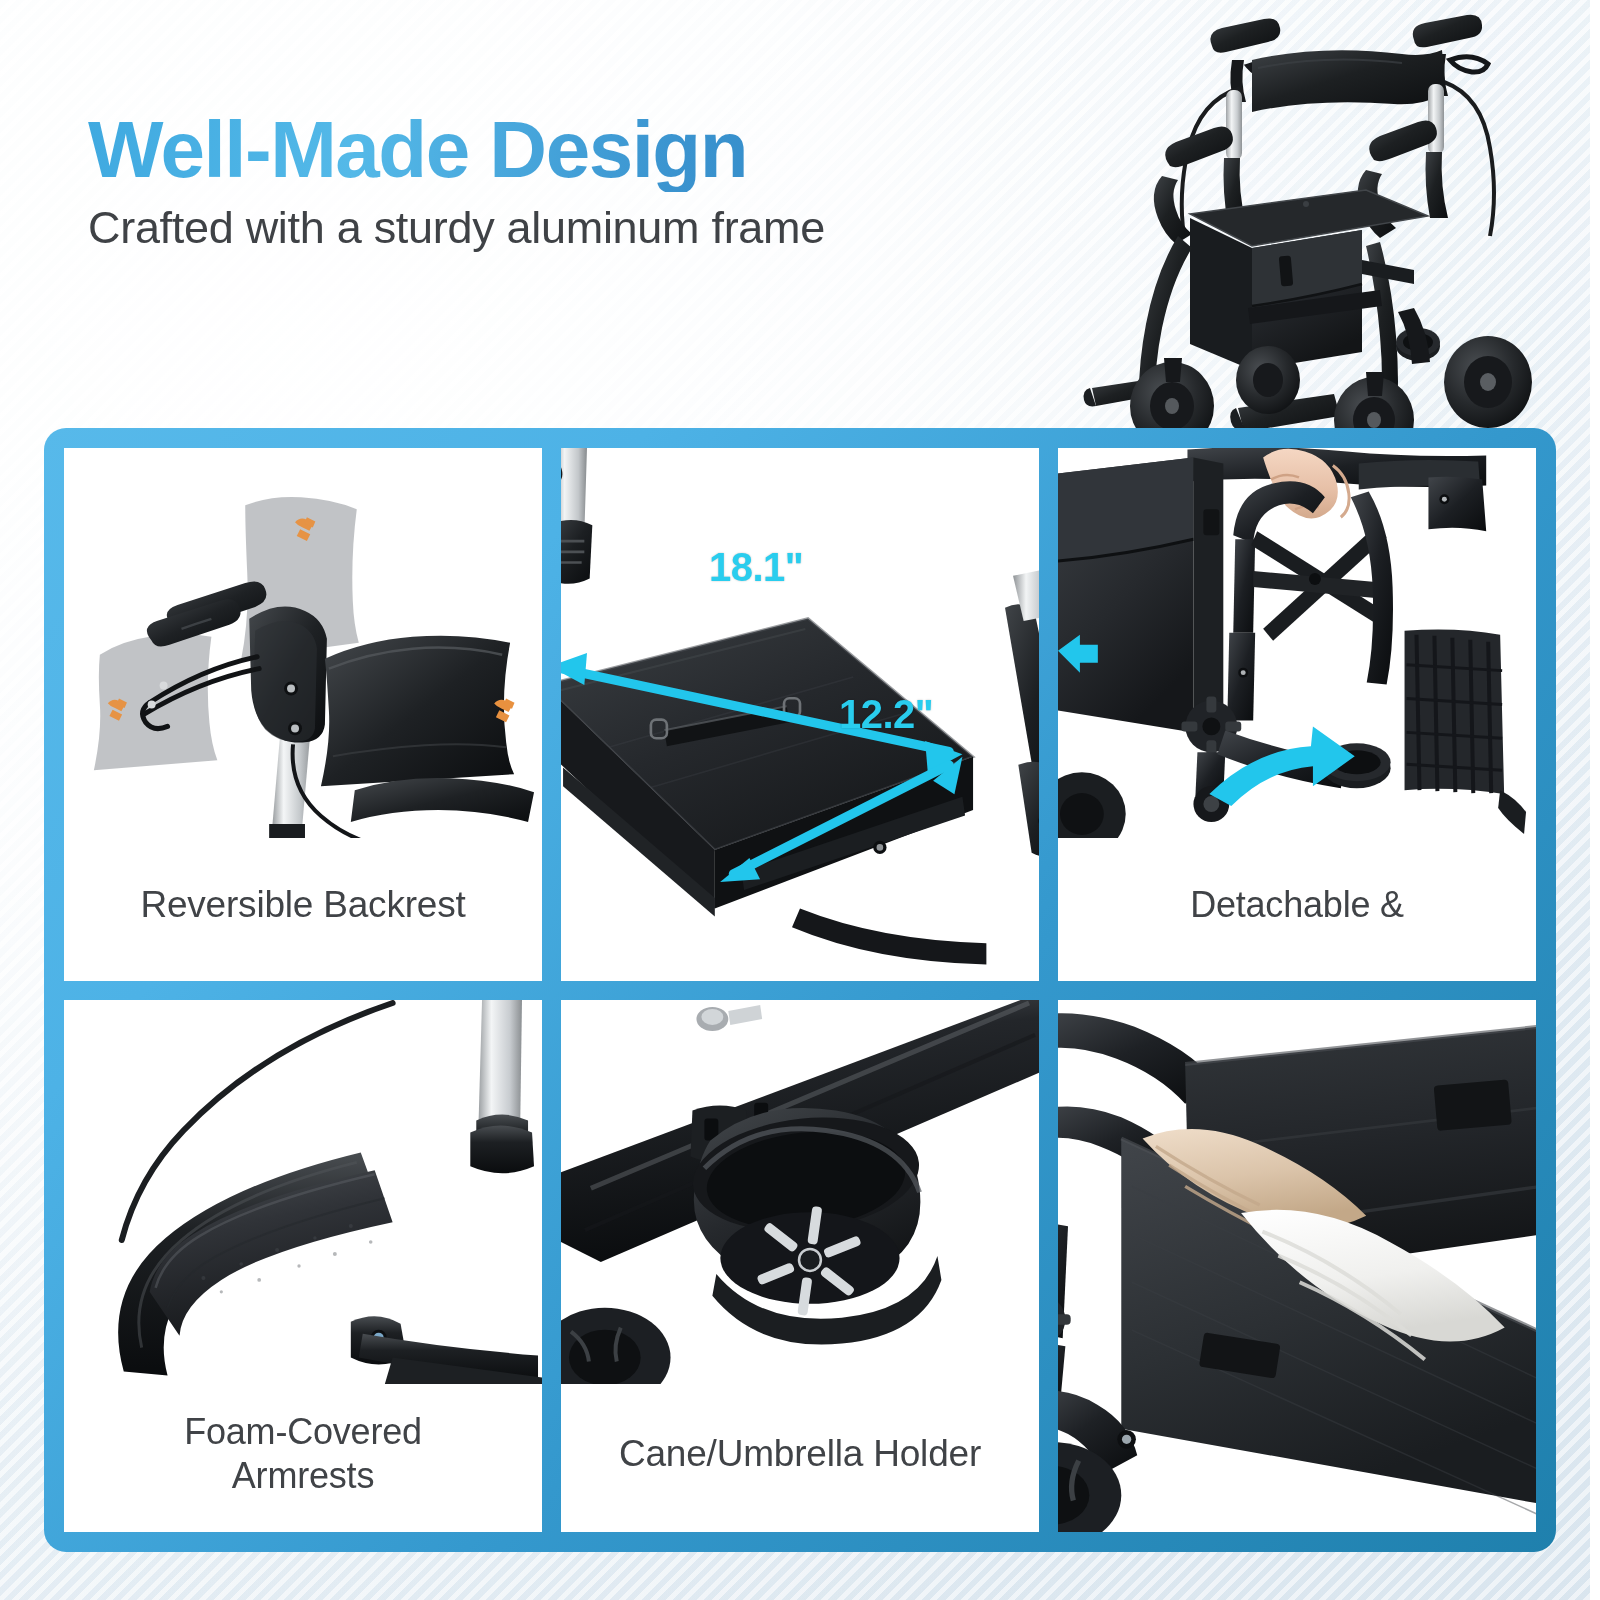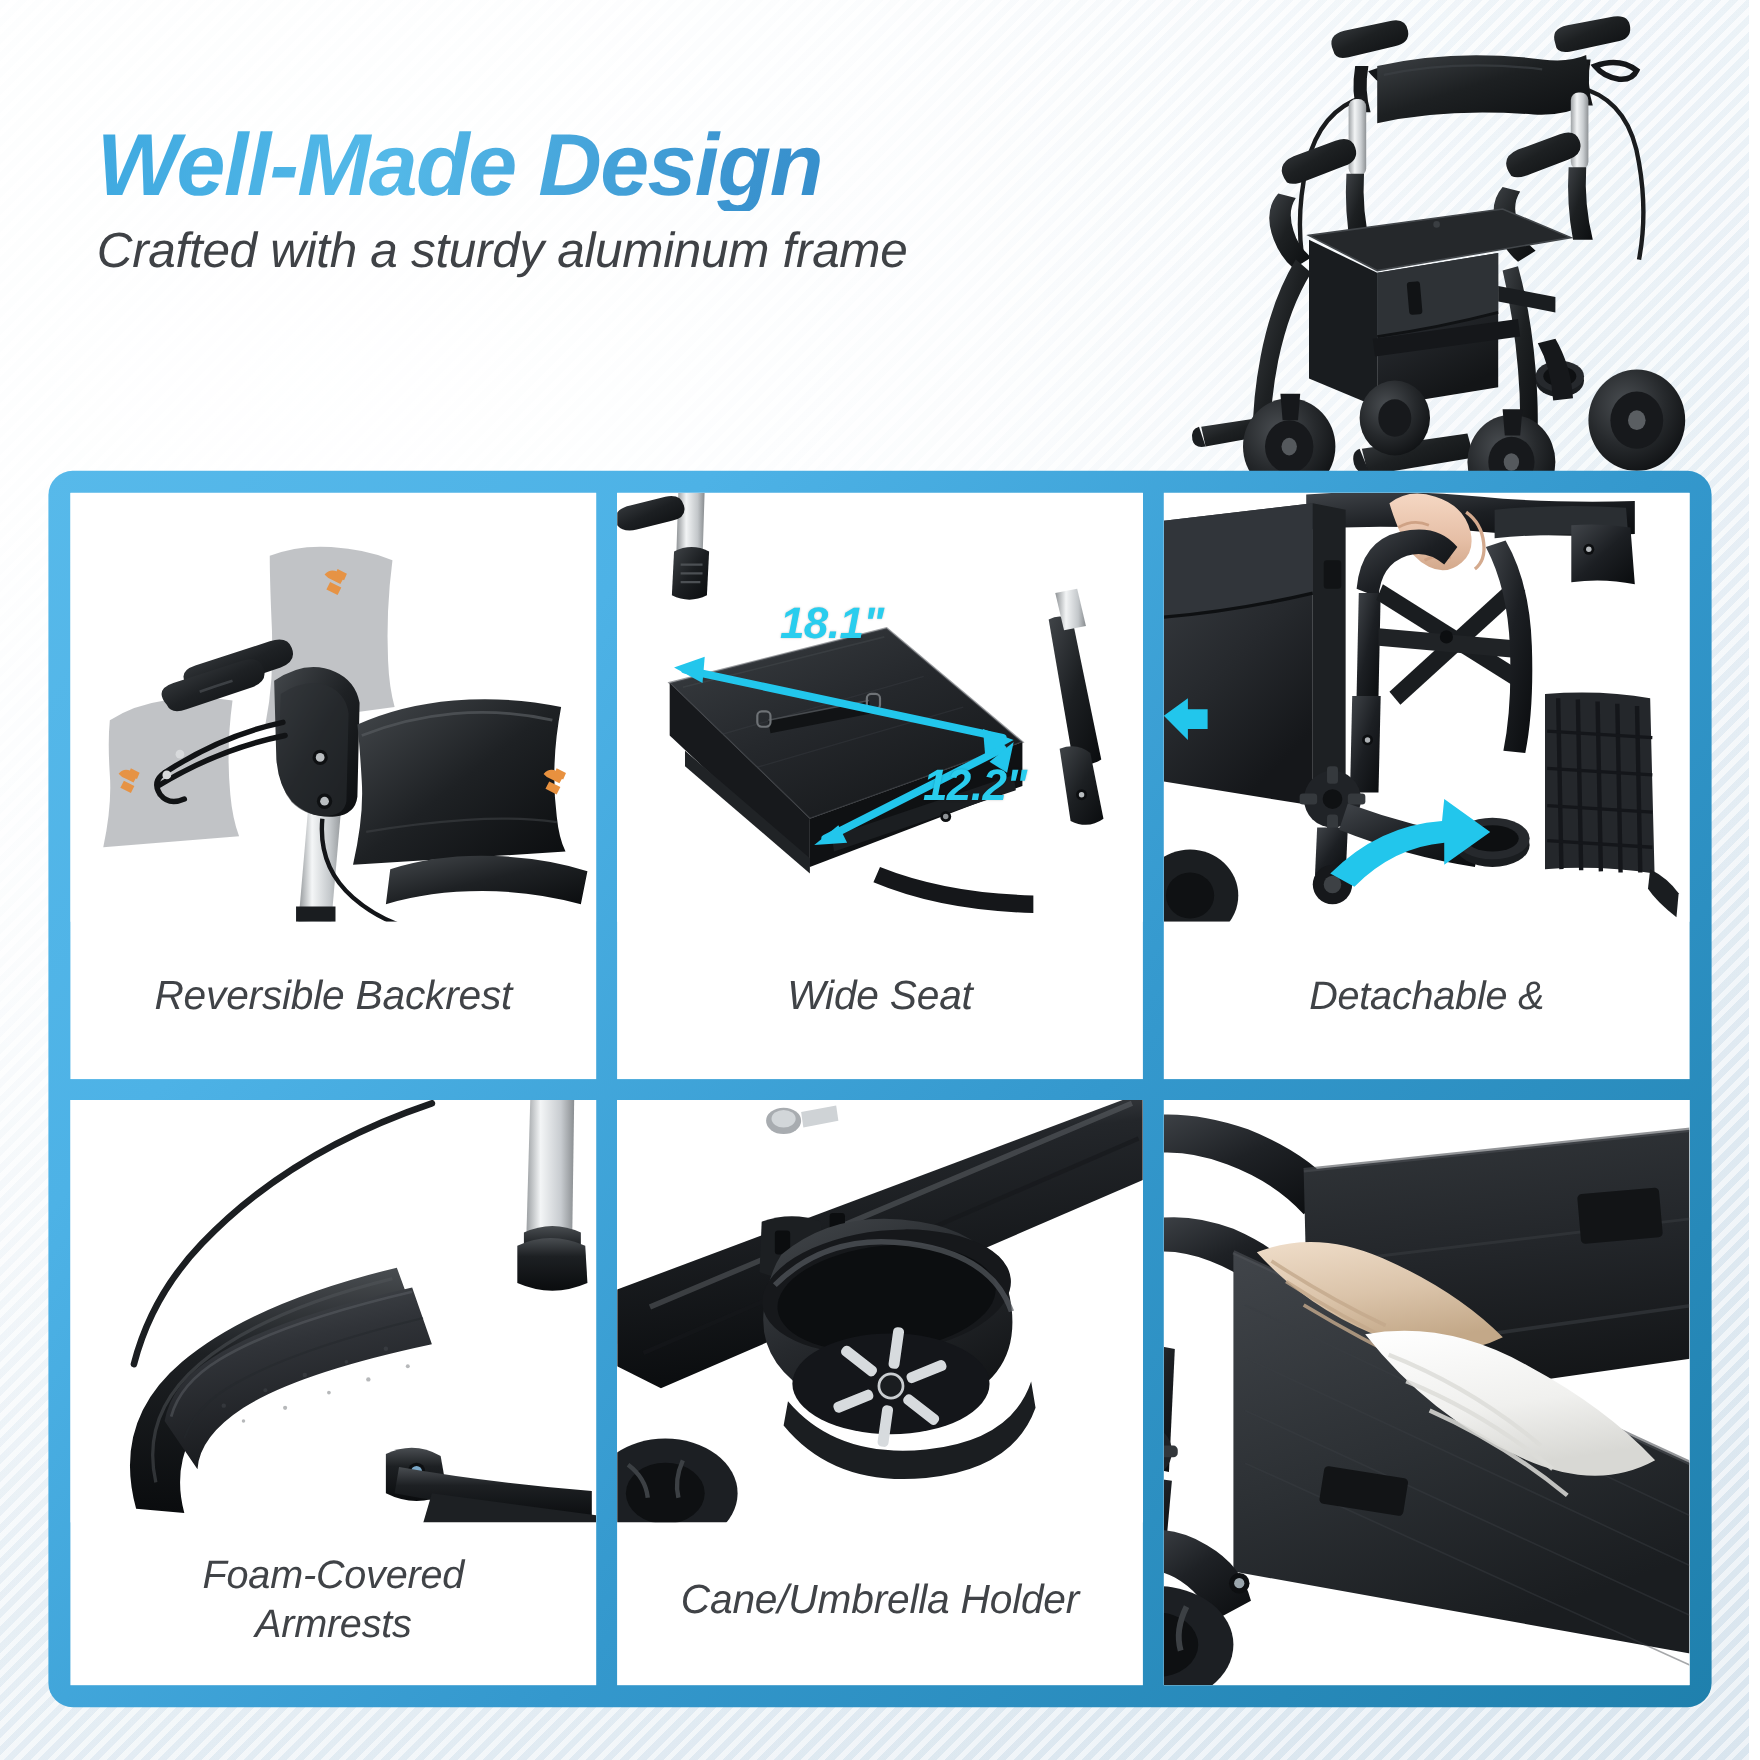--- a/index.html
+++ b/index.html
@@ -8,21 +8,20 @@
     width: 1600px; height: 1600px;
     overflow: hidden;
     font-family: "Liberation Sans", sans-serif;
   }
 
   #page {
     position: relative;
     width: 1590px; height: 1600px;
     background: linear-gradient(150deg, #fdfeff 0%, #f4f8fb 35%, #e7eff5 70%, #dfe9f1 100%);
     overflow: hidden;
-    font-style: italic;
   }
 
   
   #bg-stripes {
     position: absolute; inset: 0;
     background-image: repeating-linear-gradient(
       -45deg,
       rgba(255,255,255,0.85) 0px,
       rgba(255,255,255,0.85) 5px,
       rgba(188,210,226,0.30) 5px,
@@ -401,21 +400,20 @@
 
           <g stroke="#22c6ec" stroke-width="7" fill="none" stroke-linecap="round">
             <path d="M352 238 L190 320"></path>
           </g>
           <path d="M362 232 L340 250 L356 260 Z" fill="#22c6ec"></path>
           <path d="M180 326 L202 308 L210 324 Z" fill="#22c6ec"></path>
         </svg>
         <div class="dim-label" id="dim-width">18.1"</div>
         <div class="dim-label" id="dim-depth">12.2"</div>
       </div>
-      <div class="caption">Wide Seat</div>
     </div>
 
     <div class="cell row1">
       <div class="photo">
         <svg viewBox="0 0 480 400" preserveAspectRatio="xMidYMid slice" xmlns="http://www.w3.org/2000/svg">
           <defs>
             <linearGradient id="blk4" x1="0" y1="0" x2="1" y2="1">
               <stop offset="0%" stop-color="#41454a"></stop>
               <stop offset="50%" stop-color="#1c1f23"></stop>
               <stop offset="100%" stop-color="#0a0c0e"></stop>

